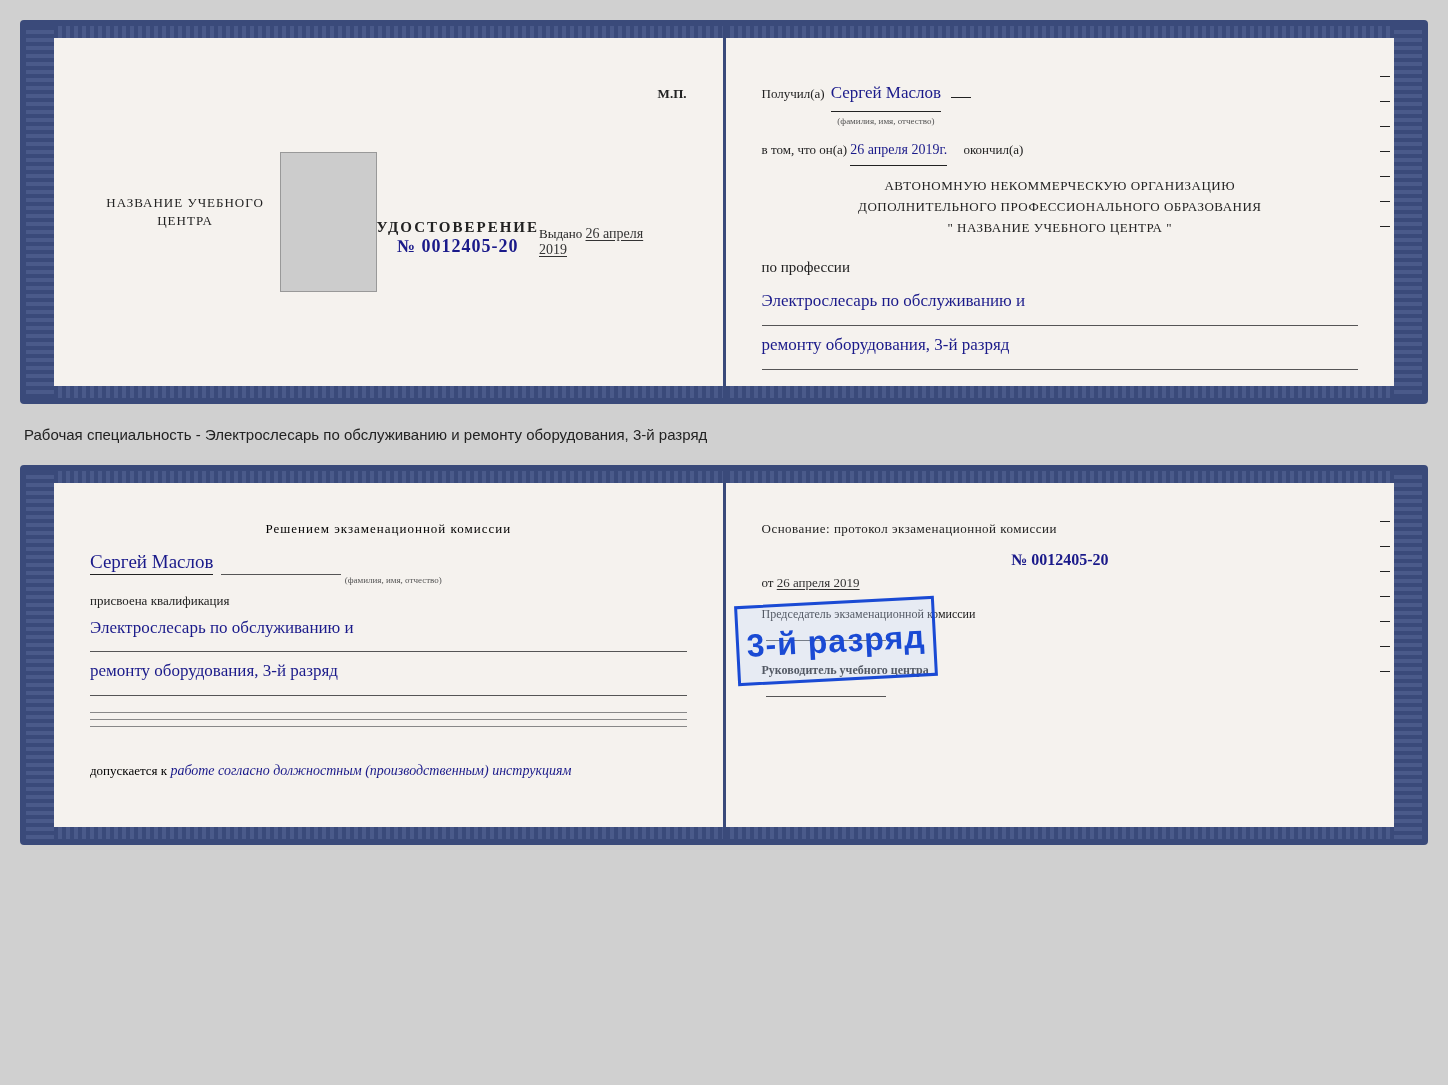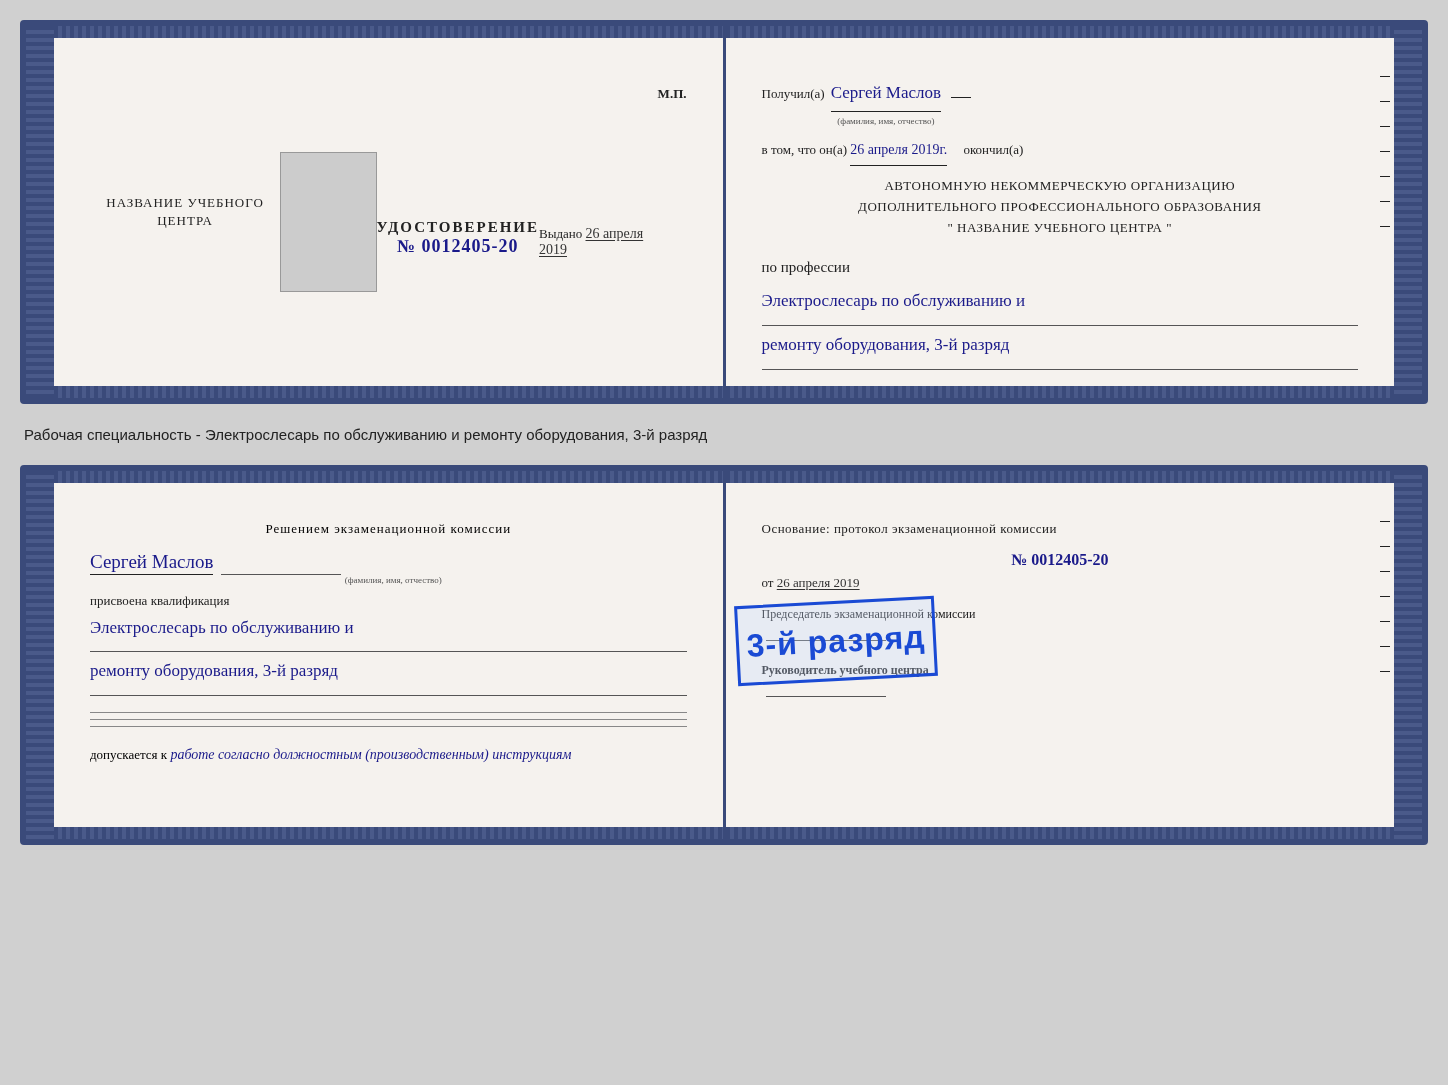--- a/index.html
+++ b/index.html
@@ -253,21 +253,21 @@
       margin-bottom: 4px;
     }
 
     .prisvoena-label {
       font-size: 13px;
       color: #222;
       margin: 8px 0 4px 0;
     }
 
     .dopuskaetsya-block {
-      margin-top: 20px;
+      margin-top: 36px;
       font-size: 13px;
     }
 
     .dopuskaetsya-italic {
       font-style: italic;
       font-family: 'Segoe Script', 'Brush Script MT', cursive;
       font-size: 14px;
       color: #1a1a8a;
     }
 

